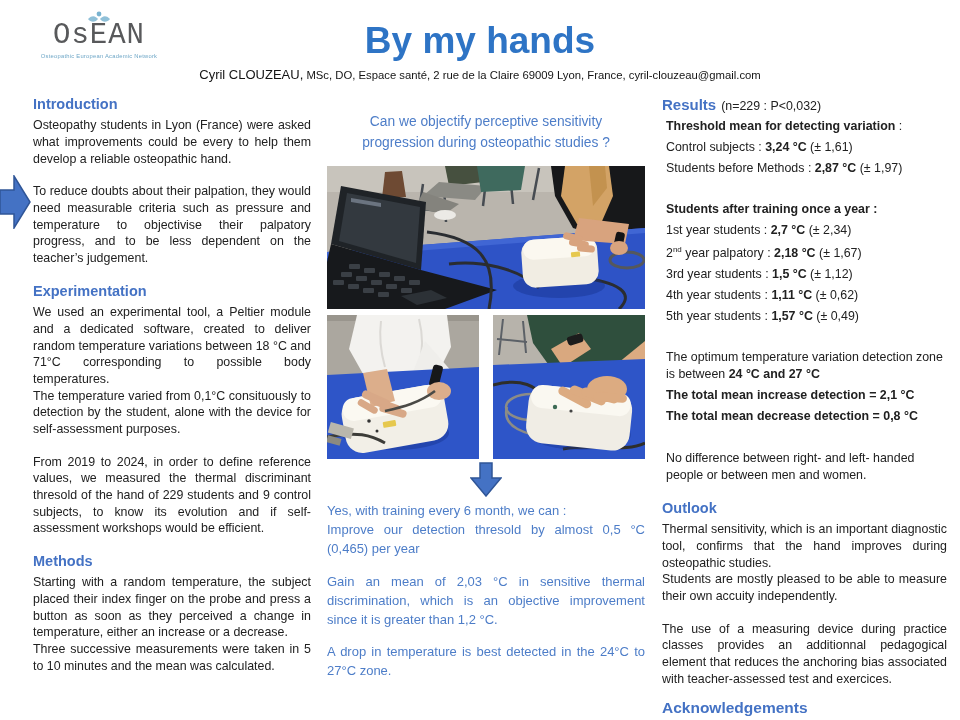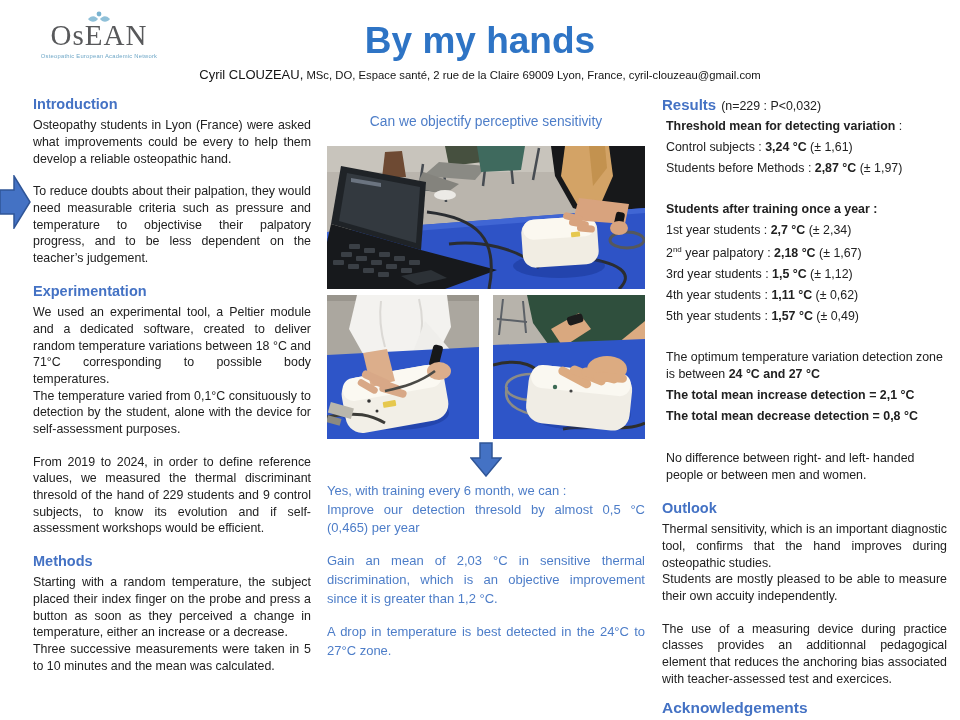--- a/index.html
+++ b/index.html
@@ -2,21 +2,21 @@
 <html><head>
 <meta charset="utf-8">
 <style>
   html,body{margin:0;padding:0;background:#ffffff;}
   body{width:960px;height:720px;overflow:hidden;font-family:"Liberation Sans",sans-serif;color:#212121;}
   .poster{position:relative;width:960px;height:720px;background:#ffffff;}
 
   
   .logo{position:absolute;left:26px;top:10px;width:146px;text-align:center;}
   .logo-mark{display:block;margin:0 auto -3px auto;}
-  .logo-word{font-family:Liberation Serif, serif;font-size:29px;color:#58595b;letter-spacing:1px;line-height:1;}
+  .logo-word{font-family:Liberation Mono, monospace;font-size:29px;color:#58595b;letter-spacing:1px;line-height:1;}
   .logo-sub{font-size:5.8px;color:#6fa7c7;letter-spacing:.25px;margin-top:3px;}
   .h-title{position:absolute;left:0;right:0;top:20px;text-align:center;font-size:37px;font-weight:bold;color:#2e74c5;margin:0;}
   .h-author{position:absolute;left:0;right:0;top:67px;text-align:center;font-size:11.3px;color:#141414;}
   .author-lead{font-size:13px;}
 
   
   .col-left{position:absolute;left:33px;top:96px;width:278px;}
   .col-mid{position:absolute;left:327px;top:112px;width:318px;}
   .col-right{position:absolute;left:662px;top:96px;width:285px;}
 
@@ -76,20 +76,21 @@
     <p class="body">From 2019 to 2024, in order to define reference values, we measured the thermal discriminant thresold of the hand of 229 students and 9 control subjects, to know its evolution and if self-assessment workshops would be efficient.</p>
     <div class="gap16"></div>
     <h2 class="sec">Methods</h2>
     <p class="body">Starting with a random temperature, the subject placed their index finger on the probe and press a button as soon as they perceived a change in temperature, either an increase or a decrease.</p>
     <p class="body">Three successive measurements were taken in 5 to 10 minutes and the mean was calculated.</p>
   </div>
 
   <div class="col-mid">
     <div class="question">
       <span>Can we objectify perceptive sensitivity</span>
+      <span>progression during osteopathic studies ?</span>
     </div>
 
     <svg class="photo-top" viewBox="0 0 318 143" preserveAspectRatio="none">
       <rect width="318" height="102" fill="#bab5ad"></rect>
       <rect width="318" height="26" fill="#c8c4bc"></rect>
       <path d="M58 6 L75 5 L79 31 L55 32 Z" fill="#6e4a33"></path>
       <g stroke="#474c52" stroke-width="2.5" fill="none">
         <path d="M96 18 L90 58 M117 20 L119 56 M86 42 L122 46"></path>
         <path d="M212 2 L206 34 M236 4 L240 34"></path>
         <path d="M160 6 L156 40 M183 8 L186 38"></path>

